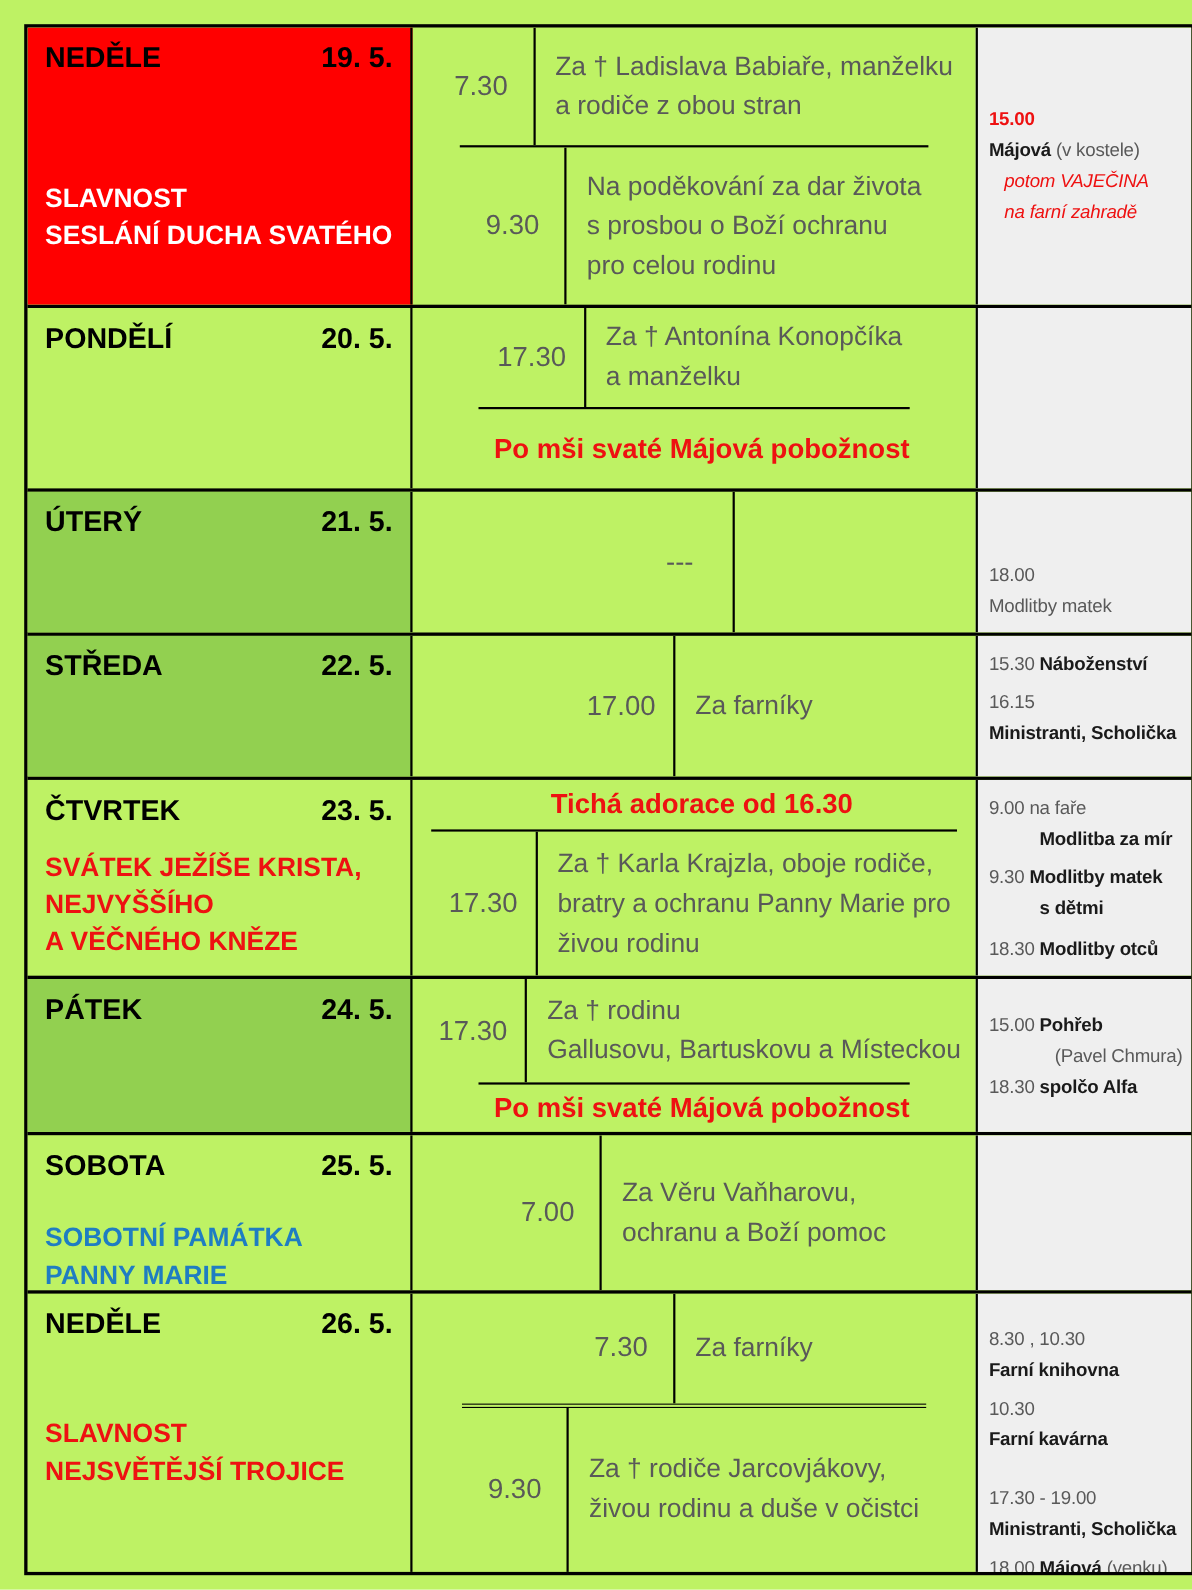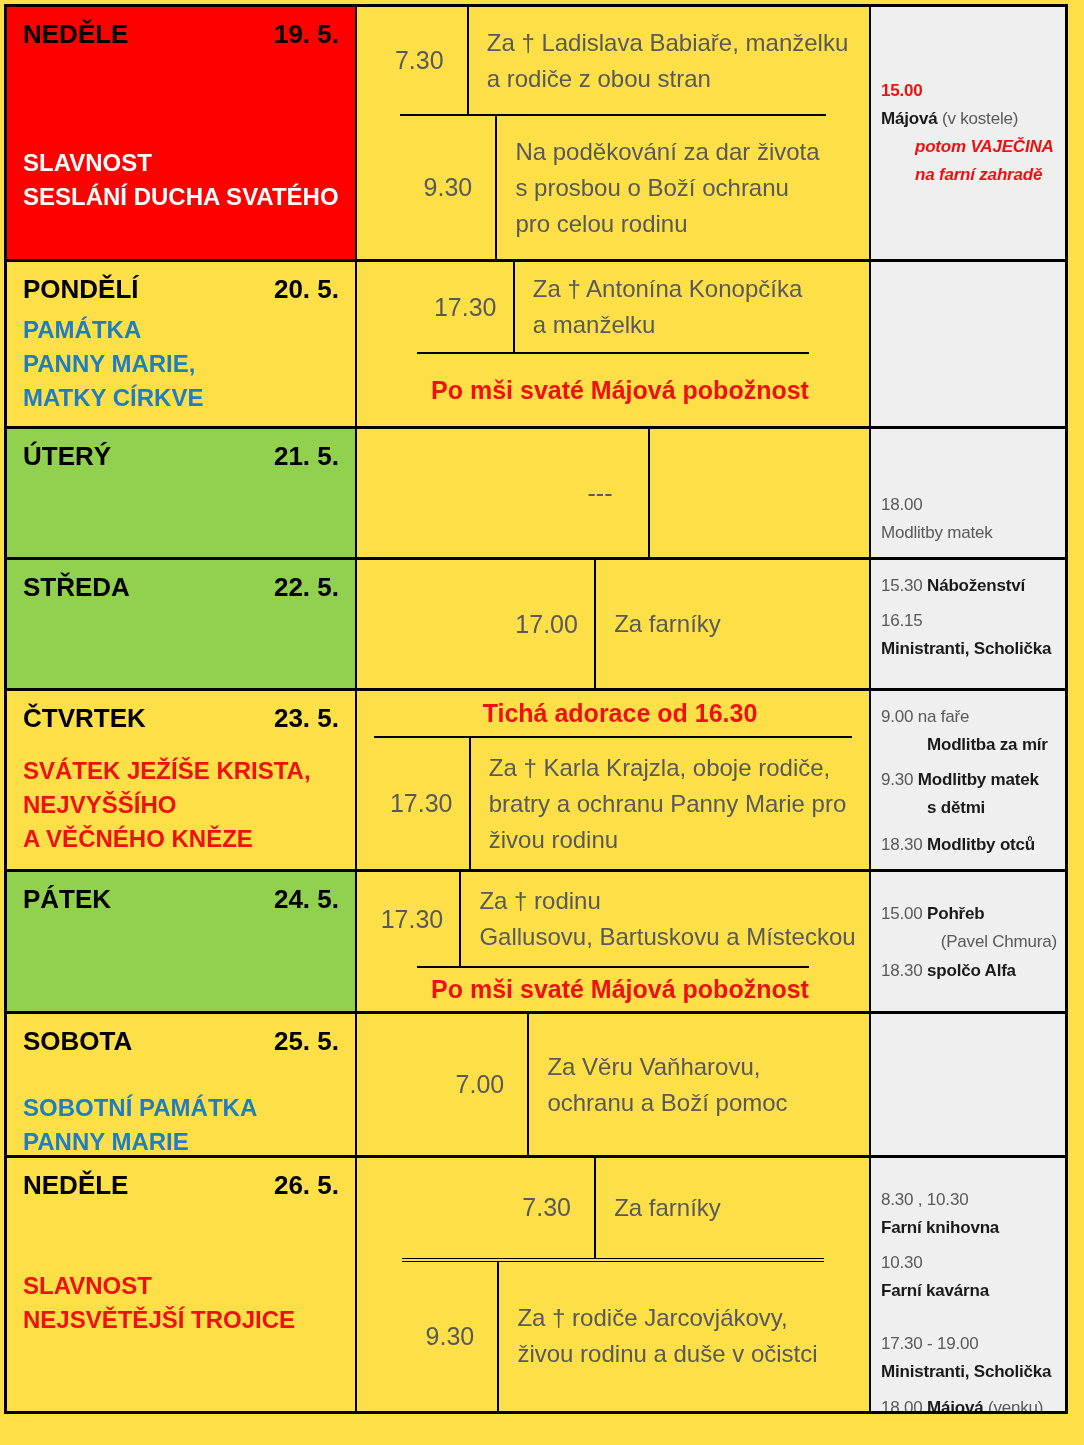--- a/index.html
+++ b/index.html
@@ -2,21 +2,21 @@
 <html style="--red-bg: #ff0000; --green-bg: #92d050; --notes-bg: #efefef; --border: #000000; --red-text: #ee1111; --blue-text: #1f7dc2; --text-gray: #595959; --text-dark: #1a1a1a;"><head>
 <meta charset="utf-8">
 <style>
   :root{
     --red-bg:#ff0000; --green-bg:#92d050; --notes-bg:#efefef;
     --border:#000000; --red-text:#ee1111; --blue-text:#1f7dc2;
     --text-gray:#595959; --text-dark:#1a1a1a;
   }
   *{box-sizing:border-box; margin:0; padding:0;}
   body{background:#ffffff; font-family:"Liberation Sans","DejaVu Sans",sans-serif;}
-  .page{width:1084px; height:1445px; padding:4px; background:#fde047;}
+  .page{width:1084px; height:1445px; padding:22px; background:#bef264;}
   .table{width:1064px; border:3px solid var(--border);}
   .day-row{display:flex; border-bottom:3px solid var(--border); overflow:hidden;}
   .day-row:last-child{border-bottom:none;}
   .h1{height:255px}.h2{height:167px}.h3{height:131px}.h4{height:131px}
   .h5{height:181px}.h6{height:142px}.h7{height:144px}.h8{height:253px}
 
   .day-cell{width:350px; flex:0 0 350px; border-right:2px solid var(--border);
     padding:12px 16px; display:flex; flex-direction:column; overflow:hidden;}
   .bg-red{background:var(--red-bg);}
   .bg-green{background:var(--green-bg);}
@@ -56,21 +56,21 @@
   .note-line{margin:3px 0;}
   .gap-sm{margin-top:10px;}
   .gap-lg{margin-top:28px;}
   .push{margin-top:auto;}
   .indent{margin-left:14px;}
   .indent2{margin-left:46px;}
   .right{text-align:right; padding-right:4px;}
   .rn-r{color:var(--text-gray);margin-top:38px;}
   .rn-b{color:var(--text-dark); font-weight:700;}
   .rn-redb{color:var(--red-text); font-weight:700;}
-  .rn-redbi{color:var(--red-text); font-weight:700; font-style:italic;margin-left:20px;}
+  .rn-redbi{color:var(--red-text); font-weight:400; font-style:italic;}
 </style>
 </head>
 <body>
 
 <div class="page">
   <div class="table">
 
     <div class="day-row h1">
       <div class="day-cell bg-red">
         <div class="day-head">
@@ -100,23 +100,20 @@
           <div class="note-line indent"><span class="rn-redbi">na farní zahradě</span></div>
         </div>
     </div>
 
     <div class="day-row h2">
       <div class="day-cell">
         <div class="day-head">
           <span>PONDĚLÍ</span>
           <span>20. 5.</span>
         </div>
-        <div class="feast feast-blue mt-d1">PAMÁTKA
-PANNY MARIE,
-MATKY CÍRKVE</div>
       </div>
       <div class="mid">
         <div class="mass-row">
           <div class="time-cell">17.30</div>
           <div class="intent-cell">Za † Antonína Konopčíka
 a manželku</div>
         </div>
         <div class="span-row sp-lg">Po mši svaté Májová pobožnost</div>
       </div>
       <div class="notes-cell"></div>

